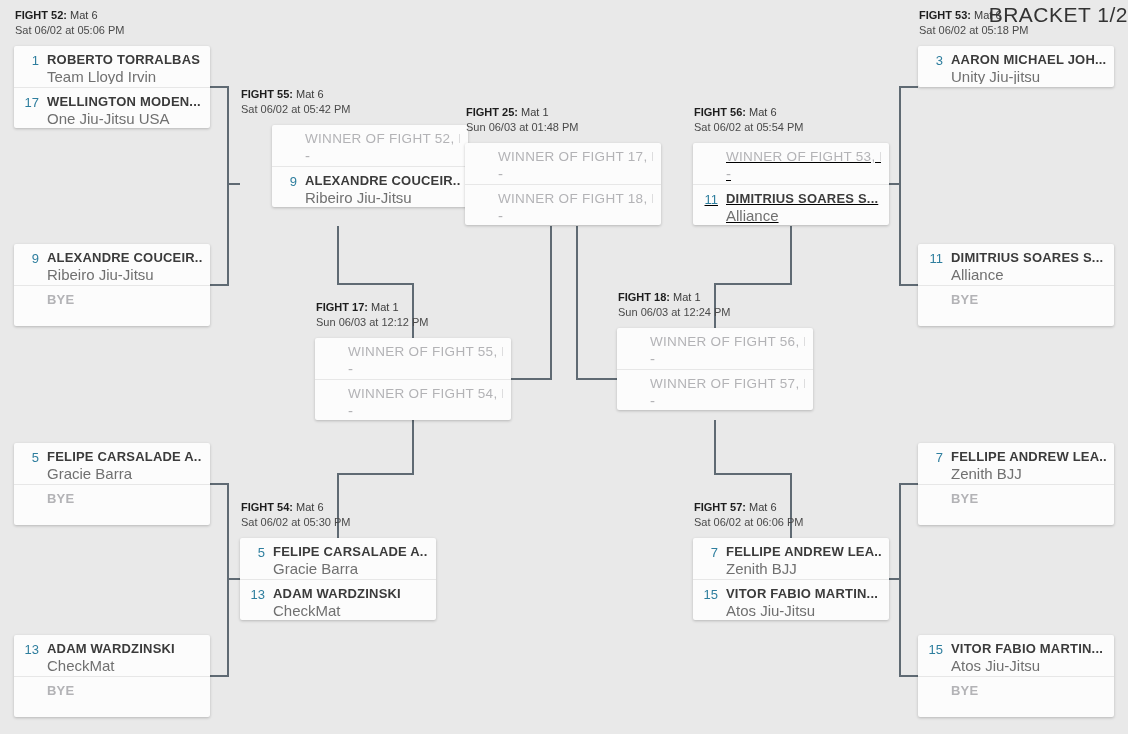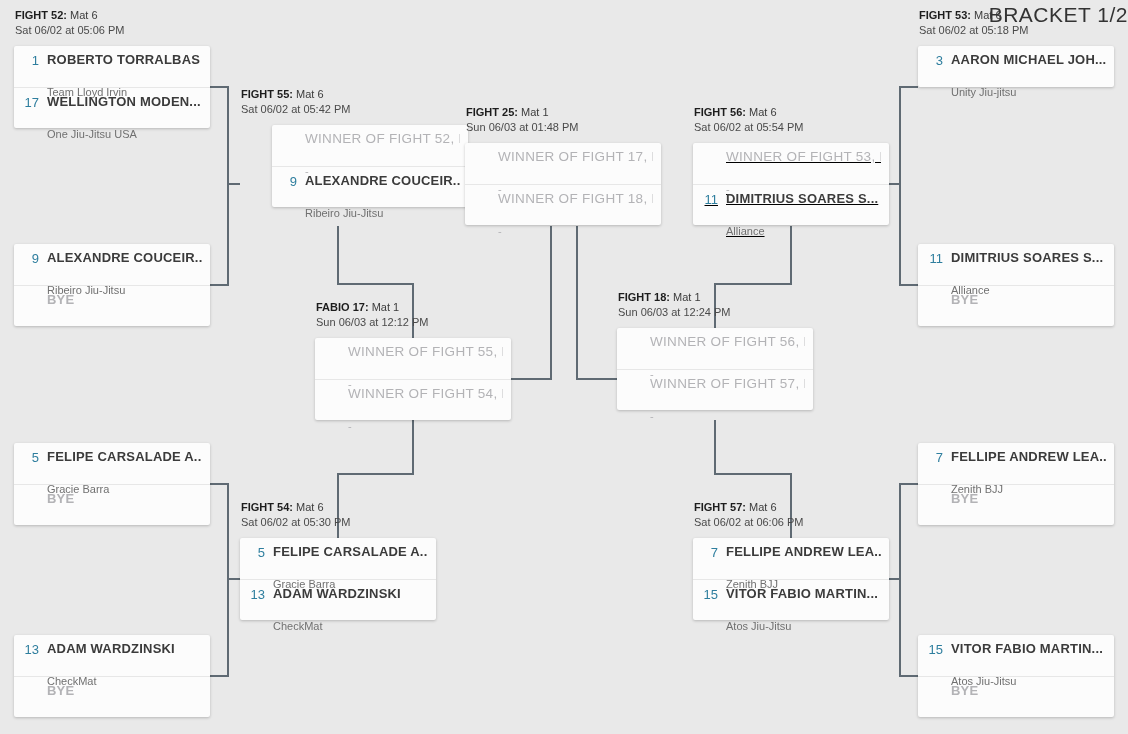--- a/index.html
+++ b/index.html
@@ -27,21 +27,21 @@
   .seed{
     width:15px;min-width:15px;text-align:right;margin-right:8px;
     font-size:13px;line-height:16px;color:var(--seed,#2e7e9e);padding-top:1px;
   }
   .texts{flex:1;min-width:0;}
   .name{
     font-size:13px;font-weight:bold;color:var(--name,#3b3b3b);
     line-height:16px;white-space:nowrap;overflow:hidden;letter-spacing:.2px;
   }
   .team{
-    font-size:11px;color:var(--team,#707070);line-height:15px;margin-top:17px;
+    font-size:15px;color:var(--team,#707070);line-height:15px;margin-top:1px;
     white-space:nowrap;overflow:hidden;
   }
   .slot.winner .name{font-weight:normal;color:var(--muted,#b3b3b6);font-size:13.5px;letter-spacing:.3px;}
   .slot.winner .team{color:var(--muted,#b3b3b6);}
   .slot.bye .name{font-weight:bold;color:var(--muted,#b3b3b6);font-size:13px;}
 </style>
 </head>
 <body style="--bg: #e9e9e9; --card: #fcfcfc; --seed: #2e7e9e; --name: #3b3b3b; --team: #707070; --muted: #b3b3b6; --connector: #5f6a73;">
 
 <div class="page-title">BRACKET 1/2</div>
@@ -198,21 +198,21 @@
         <span class="seed">13</span>
         <div class="texts">
           <div class="name">ADAM WARDZINSKI</div>
           <div class="team">CheckMat</div>
         </div>
       </div>
     </div>
   </div>
     <div class="match" style="left: 315px; top: 338px;">
     <div class="match-label">
-      <div class="label-line1"><span class="label-bold">FABIO 17:</span><span class="label-rest"> Mat 1</span></div>
+      <div class="label-line1"><span class="label-bold">FIGHT 17:</span><span class="label-rest"> Mat 1</span></div>
       <div class="label-line2">Sun 06/03 at 12:12 PM</div>
     </div>
     <div class="card">
       <div class="slot winner">
         <span class="seed"></span>
         <div class="texts">
           <div class="name">WINNER OF FIGHT 55, MAT 6</div>
           <div class="team">-</div>
         </div>
       </div>

